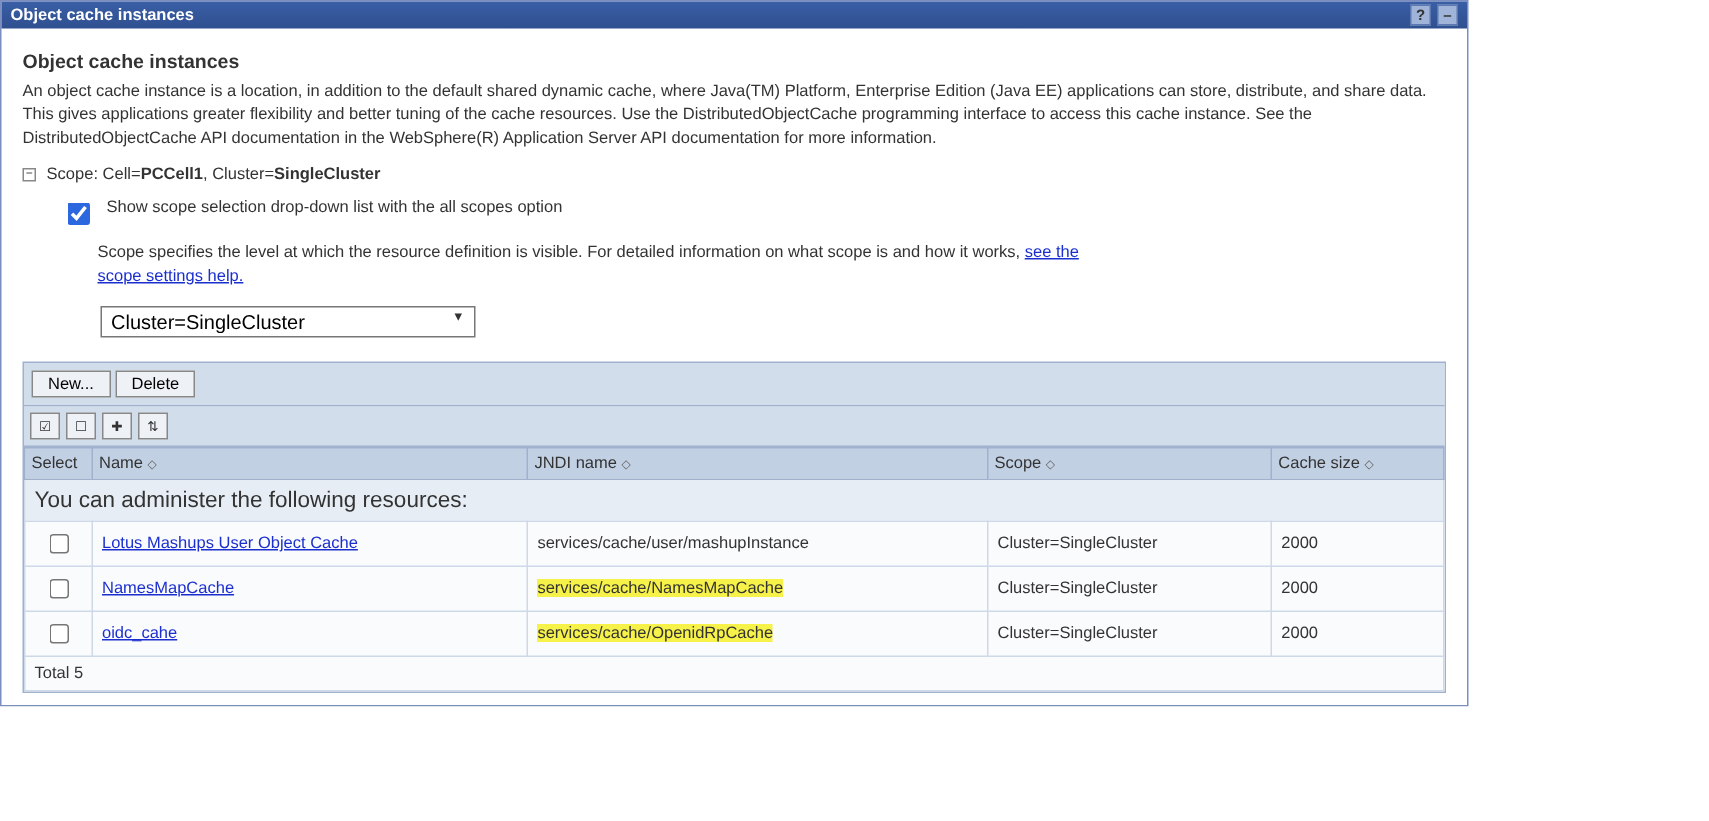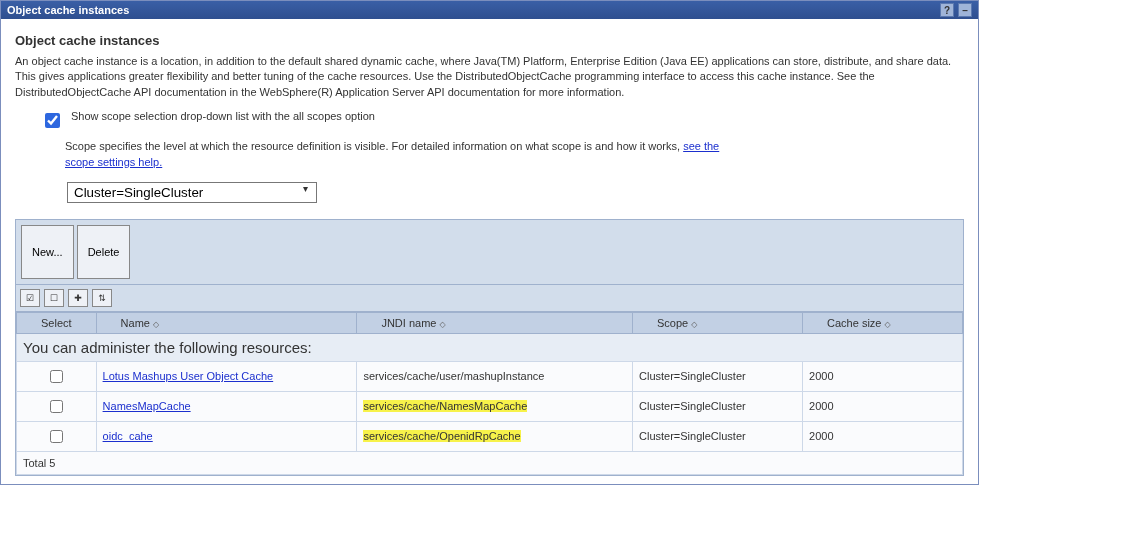--- a/index.html
+++ b/index.html
@@ -38,29 +38,29 @@
   .scope-line { margin-bottom: 10px; }
   .scope-block { margin-left: 26px; margin-bottom:14px; }
   .chk-row { display:flex; align-items:flex-start; gap:8px; margin-bottom:8px;}
   .chk { width:15px; height:15px; accent-color:#2d67df; }
   .scope-help { margin-left:24px; margin-top:6px; max-width:680px; line-height:1.4;}
   a.link { color:#1b2fce; text-decoration: underline; }
   .scope-select { margin-left:24px; margin-top:10px; width:250px; padding:2px; font-size:11px;}
   .prefs { margin-bottom:6px; }
   .table-wrap { border:1px solid #9fb1cd; }
   .toolbar-row { background:#d2ddeb; padding:5px; border-bottom:1px solid #9fb1cd; }
-  .btn { background:#eef1f6; border:1px solid #888; padding:20px 10px; font-size:11px; cursor:pointer; }
+  .btn { background:#eef1f6; border:1px solid #888; padding:2px 10px; font-size:11px; cursor:pointer; }
   .icon-row { background:#d2ddeb; padding:4px; border-bottom:1px solid #9fb1cd; display:flex; gap:4px;}
   .icon-btn { width:20px; height:18px; border:1px solid #888; background:#eef1f6; display:flex; align-items:center; justify-content:center; font-size:9px; cursor:pointer;}
   table.data { width:100%; border-collapse: collapse; }
   table.data th {
     background:#c2d0e4;
     border:1px solid #9fb1cd;
     text-align:left;
-    padding:4px 24px;
+    padding:4px 4px;
     font-weight:normal;
     font-size:11px;
   }
   table.data td {
     border:1px solid #cdd8e8;
     padding:5px 6px;
     background:#fafbfd;
   }
   tr.subhead td { background:#e7edf5; font-size:15px; }
   .sort-arrows { font-size:8px; color:#666; margin-left:3px; }
@@ -82,20 +82,24 @@
     <div class="titlebar-icons">
       <span>?</span>
       <span>–</span>
     </div>
   </div>
 
   <div class="content">
     <h2>Object cache instances</h2>
     <div class="desc">An object cache instance is a location, in addition to the default shared dynamic cache, where Java(TM) Platform, Enterprise Edition (Java EE) applications can store, distribute, and share data. This gives applications greater flexibility and better tuning of the cache resources. Use the DistributedObjectCache programming interface to access this cache instance. See the DistributedObjectCache API documentation in the WebSphere(R) Application Server API documentation for more information.</div>
 
+    <div class="scope-line">
+      <span class="expander">−</span>
+      <span>Scope: Cell=</span><span class="bold">PCCell1</span><span>, Cluster=</span><span class="bold">SingleCluster</span>
+    </div>
 
     <div class="scope-block">
       <div class="chk-row">
         <input type="checkbox" class="chk" checked="" style="">
         <span>Show scope selection drop-down list with the all scopes option</span>
       </div>
       <div class="scope-help">
         <span>Scope specifies the level at which the resource definition is visible. For detailed information on what scope is and how it works, </span><a href="#" class="link">see the scope settings help.</a>
       </div>
       <div class="sel-wrap scope-select" style="margin-left:24px; margin-top:10px;">

